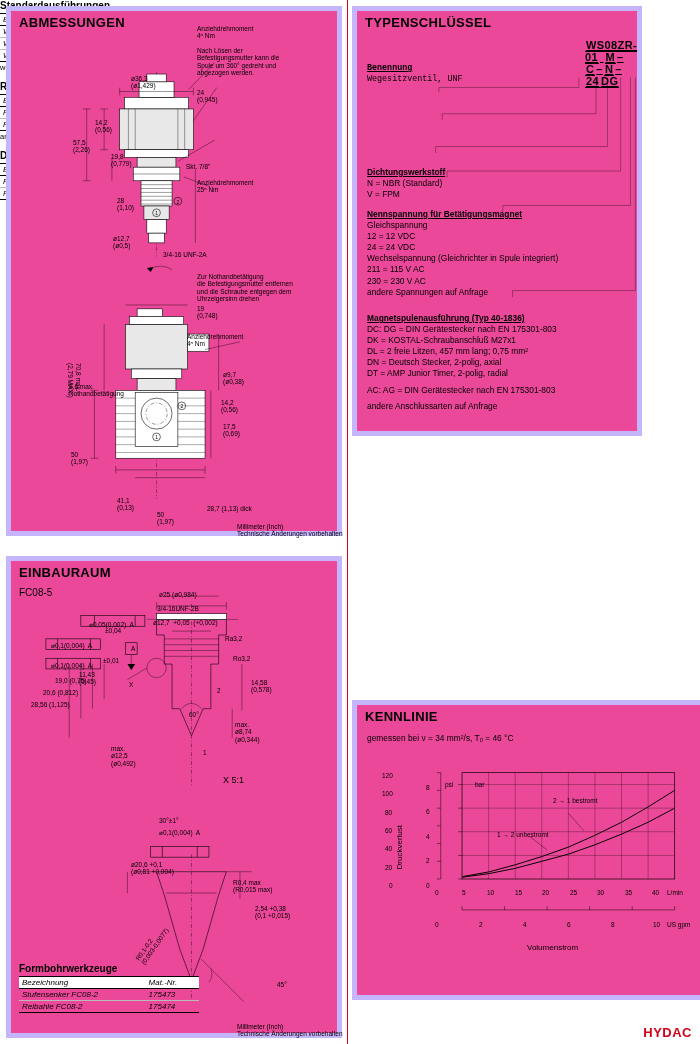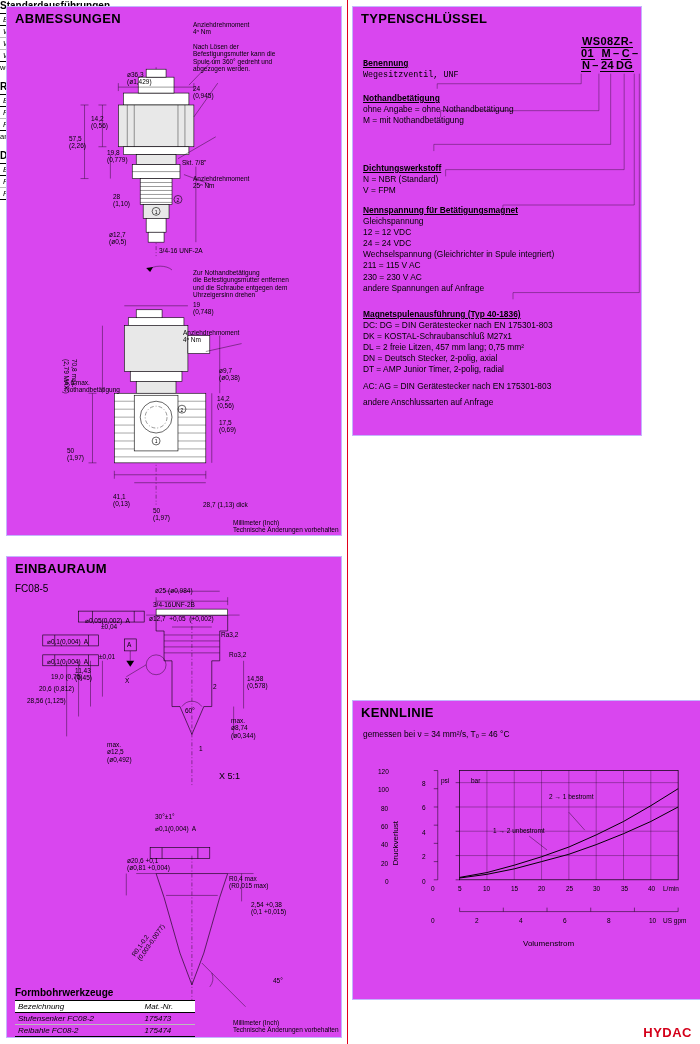--- a/index.html
+++ b/index.html
@@ -11,22 +11,22 @@
     font-size:9px;
     color:#000;
     position:relative;
     overflow:hidden;
   }
   .page { position:relative; width:700px; height:1044px; }
 
   
   .panel {
     position:absolute;
-    border:1px solid #c4b5fd;
-    background:#d946ef;
+    border:5px solid #c4b5fd;
+    background:#ec4899;
   }
   .panel-title {
     font-size:13px;
     font-weight:bold;
     letter-spacing:0.3px;
     padding:4px 8px 2px 8px;
   }
 
   
   #abmessungen { left:6px; top:6px; width:336px; height:530px; }
@@ -39,42 +39,42 @@
 
   
   .draw { position:absolute; left:0; top:0; width:100%; height:100%; pointer-events:none; }
   .dt { position:absolute; font-size:6.5px; line-height:1.15; color:#000; white-space:pre; }
 
   
   .code-line {
     position:absolute; left:228px; top:28px;
     font-size:11px; font-weight:bold; letter-spacing:0.4px;
   }
-  .code-line span { border-bottom:1px solid #000; padding:0 1px; }
+  .code-line span { border-bottom:1px solid #000; padding:0 1px;text-decoration:underline; }
   .ts-block { position:absolute; left:10px; font-size:8.4px; line-height:1.32; }
   .ts-head { font-weight:bold; text-decoration:underline; }
 
   
   table.dtbl { border-collapse:collapse; width:100%; font-size:8px;font-style:italic; }
   table.dtbl th {
     text-align:left; font-weight:normal; font-size:8px;
     border-top:1px solid #000; border-bottom:1px solid #000;
     padding:1px 3px; background:#fff;
   }
   table.dtbl td {
     padding:1px 3px; border-bottom:1px solid #bbb; font-size:8px;
   }
   table.dtbl tr:last-child td { border-bottom:1px solid #000; }
   .tbl-title { font-size:10px; font-weight:bold; margin:0 0 2px 0; }
   .tbl-note { font-size:7.5px; margin-top:1px; }
 
   .tblwrap { margin-bottom:9px; }
 
   
-  #formb { position:absolute; left:8px; bottom:0; width:180px; }
+  #formb { position:absolute; left:8px; bottom:20px; width:180px; }
   #formb .tbl-title { font-size:10px; }
 
   
   .chart-note { font-size:8.4px; }
 
   
   #logo {
     position:absolute; right:8px; bottom:4px;
     font-size:13px; font-weight:bold; color:#d4001a;
     letter-spacing:0.5px;
@@ -427,25 +427,20 @@
           <line x1="190" y1="300" x2="340" y2="300"></line>
           <line x1="190" y1="300" x2="190" y2="308"></line>
       </g>
     </svg>
 
     <div class="ts-block" style="top:52px;font-family:Liberation Mono, monospace;">
       <div class="ts-head">Benennung</div>
       <div>Wegesitzventil, UNF</div>
     </div>
 
-    <div class="ts-block" style="top:86px;">
-      <div class="ts-head">Nothandbetätigung</div>
-      <div>ohne Angabe     = ohne Nothandbetätigung</div>
-      <div>M     = mit Nothandbetätigung</div>
-    </div>
 
 
     <div class="ts-block" style="top:156px;">
       <div class="ts-head">Dichtungswerkstoff</div>
       <div>N  = NBR (Standard)</div>
       <div>V  = FPM</div>
     </div>
 
     <div class="ts-block" style="top:198px;">
       <div class="ts-head">Nennspannung für Betätigungsmagnet</div>

